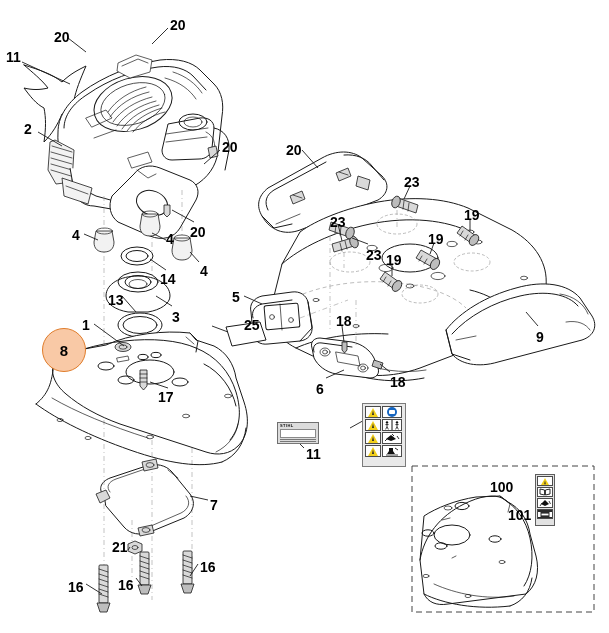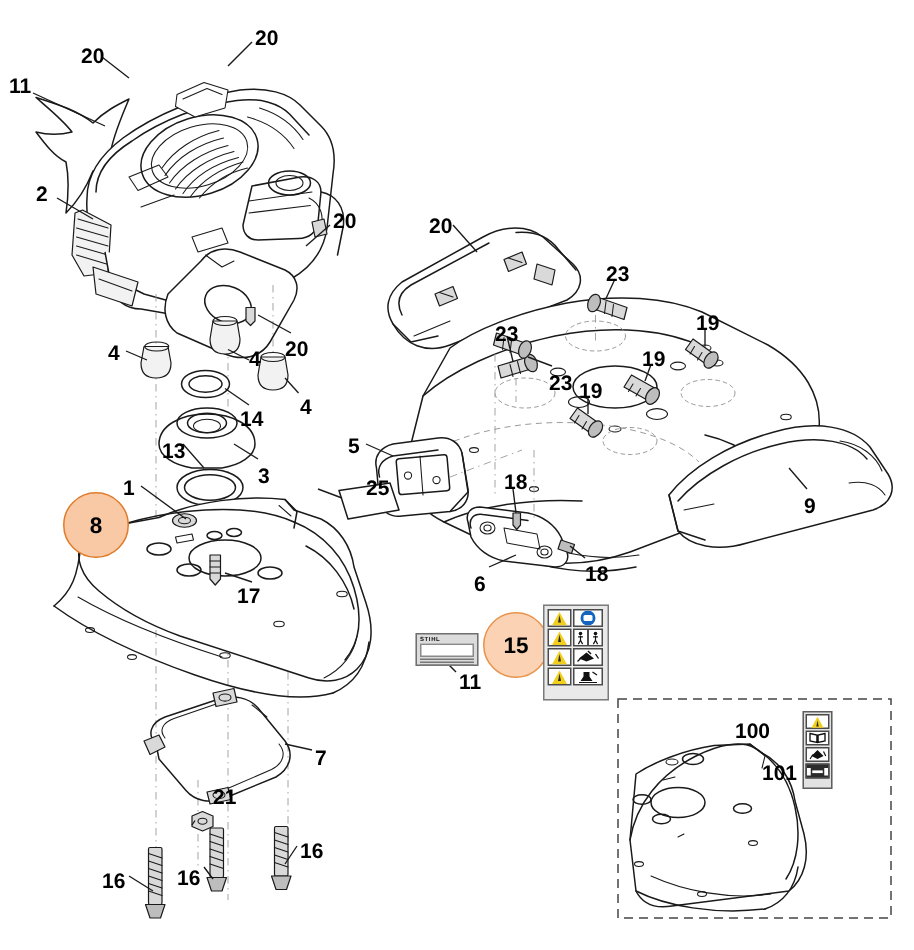--- a/index.html
+++ b/index.html
@@ -603,44 +603,41 @@
   <div class="callout" style="left:190px;top:225px;">20</div>
   <div class="callout" style="left:200px;top:264px;">4</div>
   <div class="callout" style="left:160px;top:272px;">14</div>
   <div class="callout" style="left:108px;top:293px;">13</div>
   <div class="callout" style="left:172px;top:310px;">3</div>
   <div class="callout" style="left:82px;top:318px;">1</div>
   <div class="callout" style="left:196px;top:318px;margin-left:48px;">25</div>
   <div class="callout" style="left:232px;top:290px;">5</div>
   <div class="callout" style="left:158px;top:390px;">17</div>
   <div class="callout" style="left:210px;top:498px;">7</div>
-  <div class="callout" style="left:112px;top:524px;margin-left:30px;">21</div>
+  <div class="callout" style="left:112px;top:540px;">21</div>
   <div class="callout" style="left:68px;top:580px;">16</div>
   <div class="callout" style="left:118px;top:578px;">16</div>
   <div class="callout" style="left:200px;top:560px;">16</div>
   <div class="callout" style="left:306px;top:447px;">11</div>
   <div class="callout" style="left:286px;top:143px;">20</div>
   <div class="callout" style="left:404px;top:175px;">23</div>
   <div class="callout" style="left:330px;top:215px;">23</div>
   <div class="callout" style="left:366px;top:248px;">23</div>
   <div class="callout" style="left:464px;top:208px;">19</div>
   <div class="callout" style="left:428px;top:232px;">19</div>
   <div class="callout" style="left:386px;top:253px;">19</div>
   <div class="callout" style="left:336px;top:314px;">18</div>
   <div class="callout" style="left:390px;top:375px;">18</div>
   <div class="callout" style="left:316px;top:382px;">6</div>
   <div class="callout" style="left:536px;top:330px;">9</div>
   <div class="callout" style="left:490px;top:480px;">100</div>
   <div class="callout" style="left:508px;top:508px;">101</div>
 
   <div class="marker" style="left:42px;top:328px;">
     <span>8</span>
-  </div>
-  <div class="marker soft" style="left:322px;top:408px;">
-    <span>15</span>
   </div>
 
   <div class="nameplate" style="left:277px;top:422px;width:42px;height:22px;">
     <div class="np-brand">STIHL</div>
     <div class="np-box"></div>
     <div class="np-lines">
       <div class="np-line"></div>
         <div class="np-line"></div>
         <div class="np-line"></div>
     </div>

